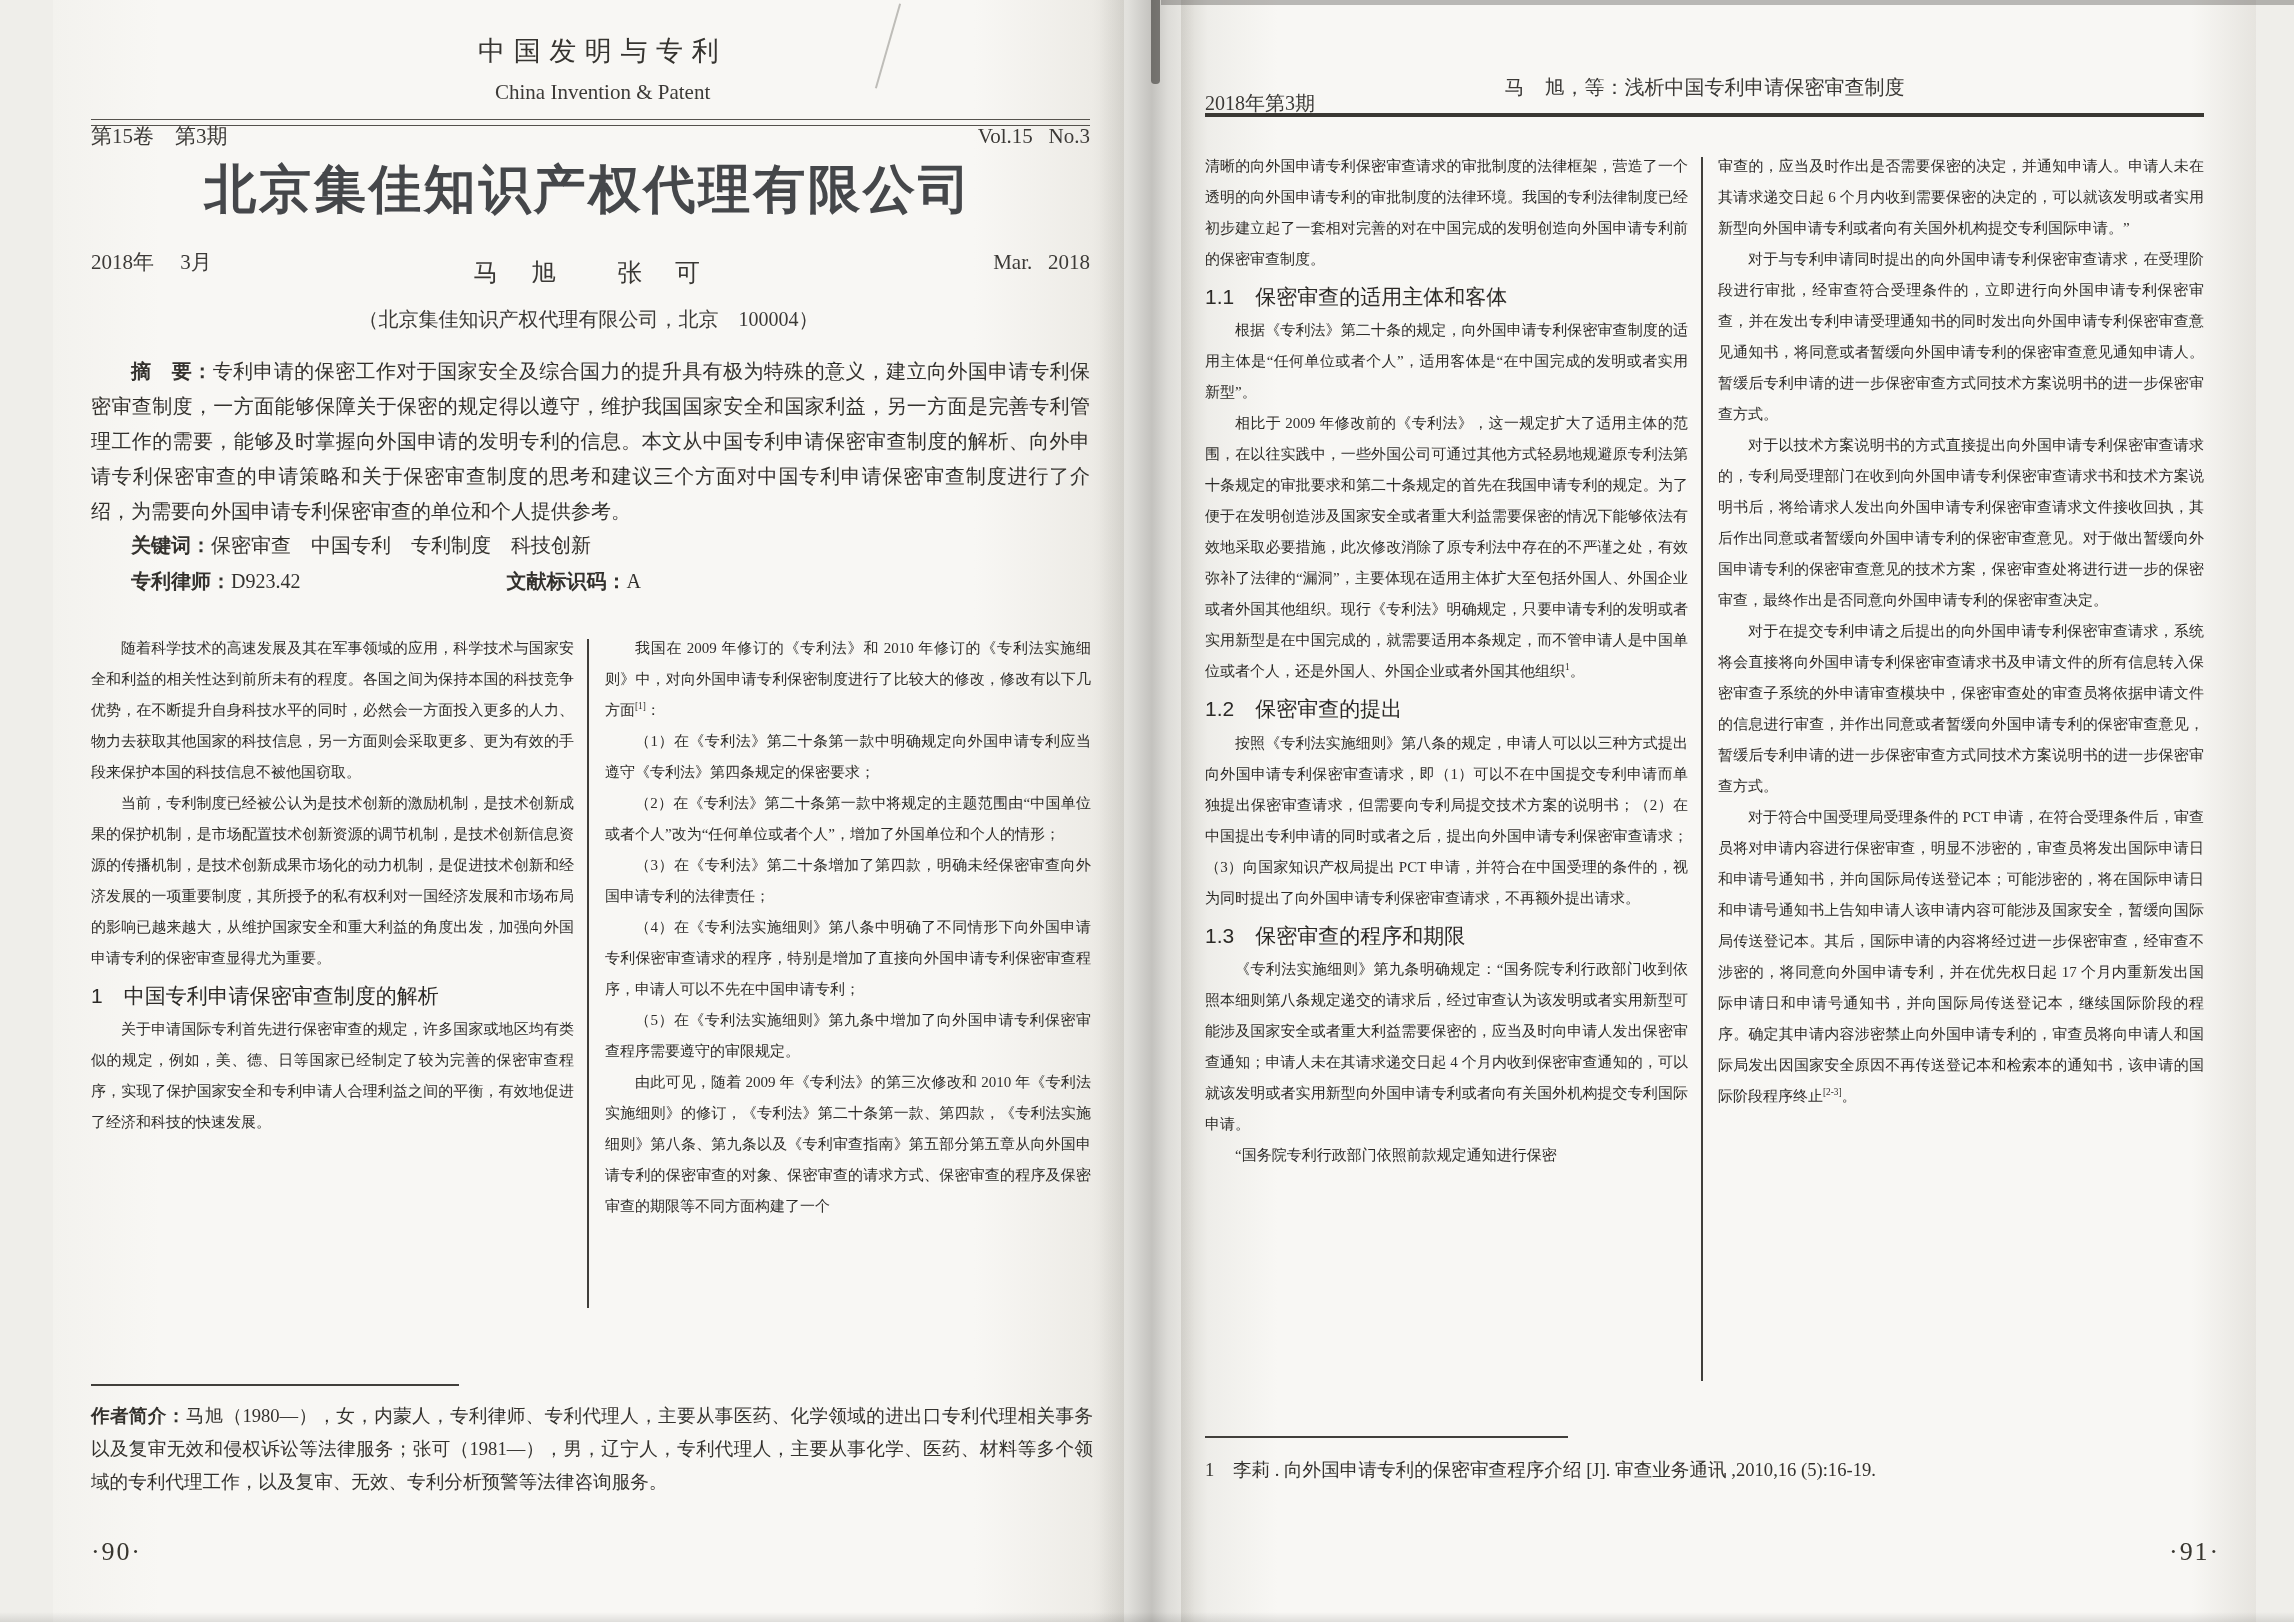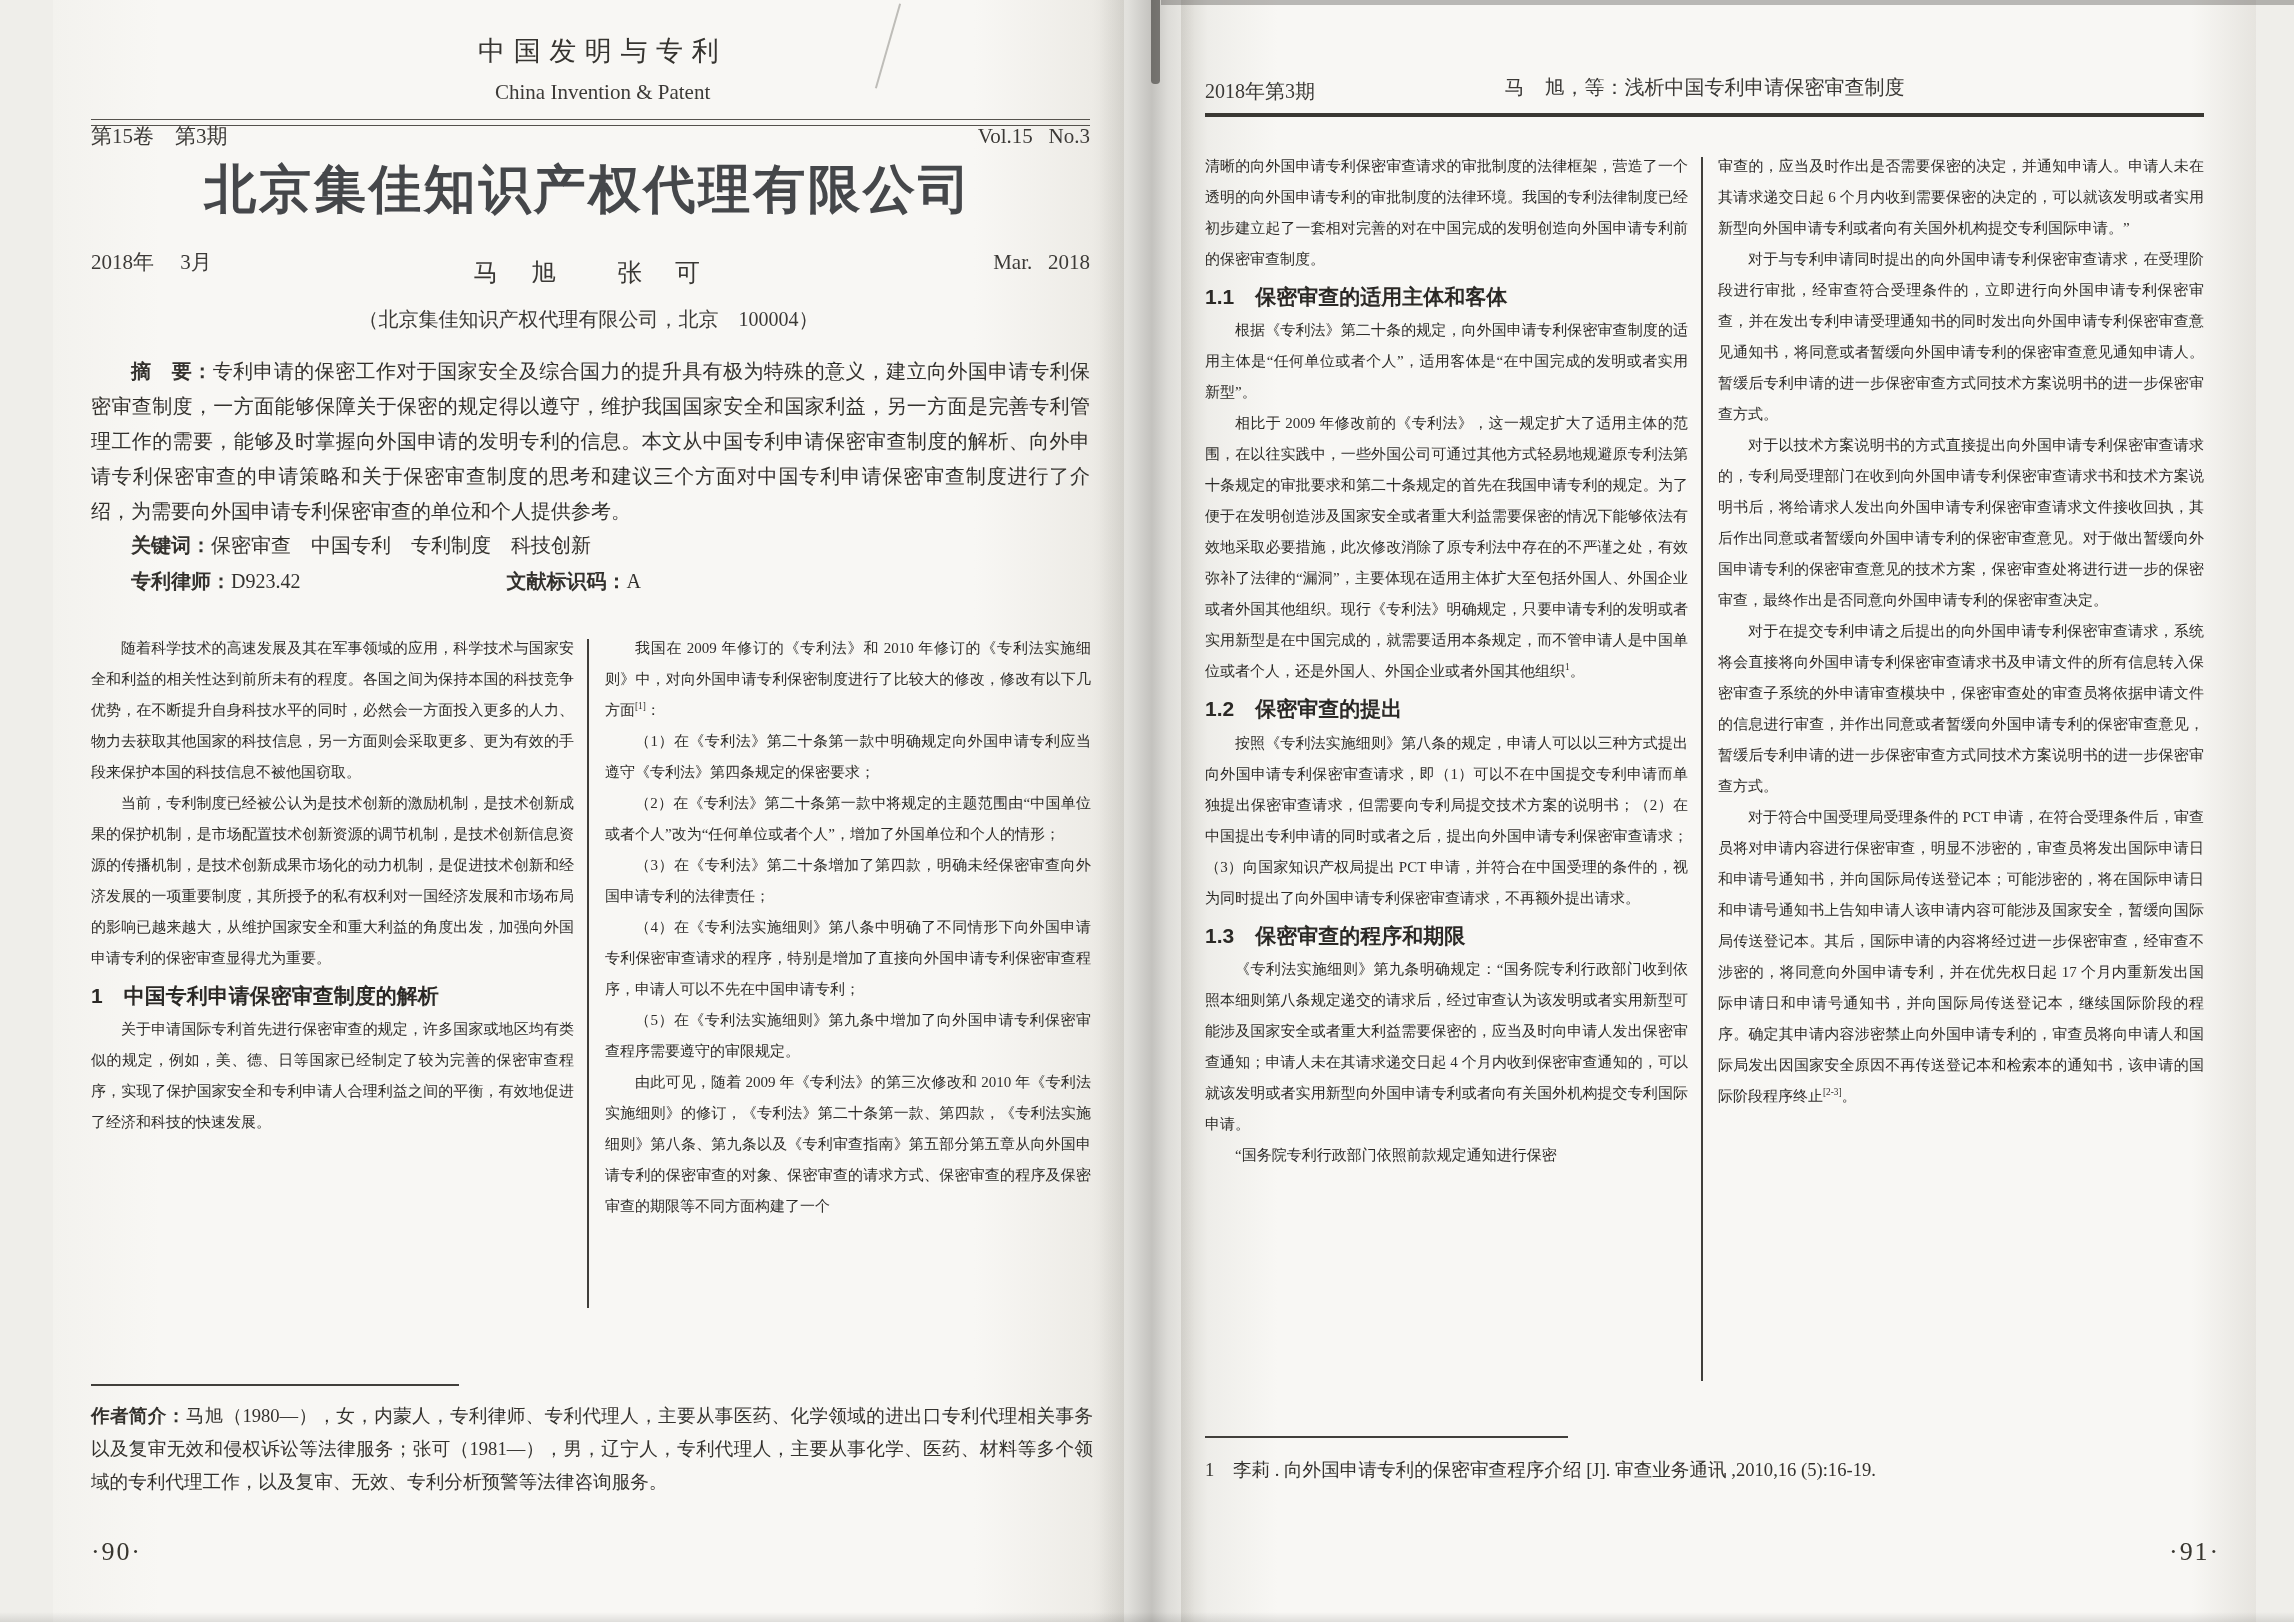--- a/index.html
+++ b/index.html
@@ -44,39 +44,39 @@
   .meta-p{margin:0;font-size:20px;line-height:35px;text-align:justify;text-indent:2em;}
   .meta-label{font-family:"Liberation Sans","DejaVu Sans",sans-serif;font-weight:700;}
   .keywords-p{top:528px;}
   .clc-p{top:564px;}
   .doc-code-gap{display:inline-block;width:206px;}
 
   
   .col{position:absolute;overflow:hidden;color:#2e2c29;}
   .body-p{margin:0;font-size:15px;line-height:31px;text-align:justify;text-indent:2em;}
   .body-p.noindent{text-indent:0;}
-  .col-heading{font-family:"Liberation Sans","DejaVu Sans",sans-serif;font-weight:700;
+  .col-heading{font-family:"Liberation Sans","DejaVu Sans",sans-serif;font-weight:400;
     font-size:21px;line-height:29px;margin:6.7px 0 4.8px;color:#2b2926;}
   sup{font-size:0.62em;line-height:0;}
 
   #left-col1{left:38px;top:633px;width:483px;height:744px;}
   #left-col2{left:552px;top:633px;width:486px;height:744px;}
   .left .col-divider{position:absolute;left:534px;top:639px;width:1.9px;height:669px;background:#413f3b;}
 
   
   .bio-rule{position:absolute;left:38px;top:1384px;width:368px;height:1.9px;background:#413f3b;}
   .bio{position:absolute;left:38px;top:1399px;width:1002px;margin:0;
     font-size:18.6px;line-height:33px;text-align:justify;color:#34322e;}
   .page-num{position:absolute;top:1537px;font-size:26px;letter-spacing:1.9px;color:#38362f;}
   .page-num.pn-left{left:38px;}
   .page-num.pn-right{right:36px;}
 
   
   .running-header{position:absolute;top:73px;left:24px;width:999px;color:#3a3835;font-size:20px;line-height:29px;}
-  .rh-issue{position:absolute;left:0;top:4px;}
+  .rh-issue{position:absolute;left:0;top:16px;}
   .rh-title{position:absolute;left:0;width:100%;text-align:center;top:0;}
   .right-rule{position:absolute;top:113px;left:24px;width:999px;height:3.8px;background:#3a3833;}
   #right-col1{left:24px;top:151px;width:483px;height:1229px;}
   #right-col2{left:537px;top:151px;width:486px;height:1229px;}
   .right .col-divider{position:absolute;left:520px;top:157px;width:1.9px;height:1224px;background:#413f3b;}
   .footnote-rule{position:absolute;left:24px;top:1436px;width:363px;height:1.9px;background:#413f3b;}
   .footnote{position:absolute;left:24px;top:1457px;width:999px;margin:0;font-size:18.6px;color:#34322e;}
 </style>
 </head>
 <body>

